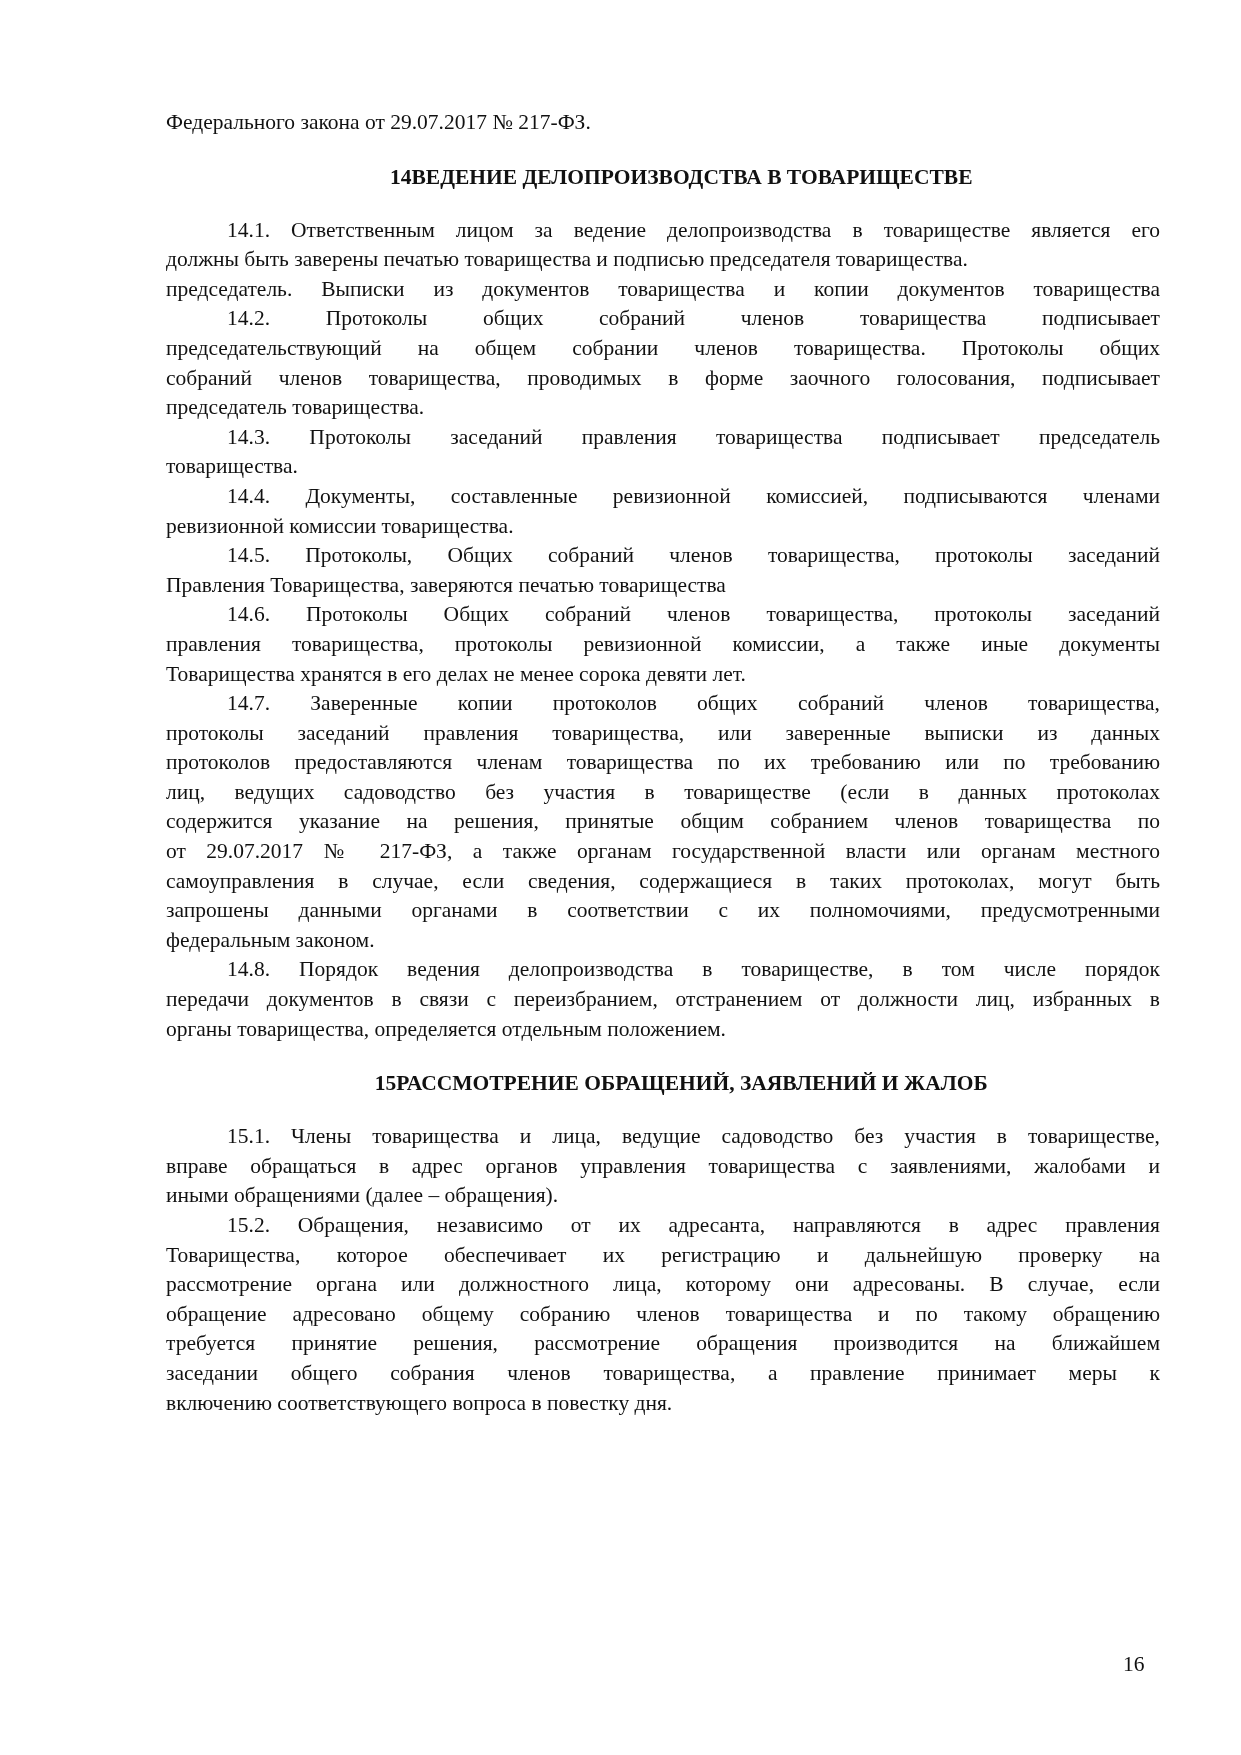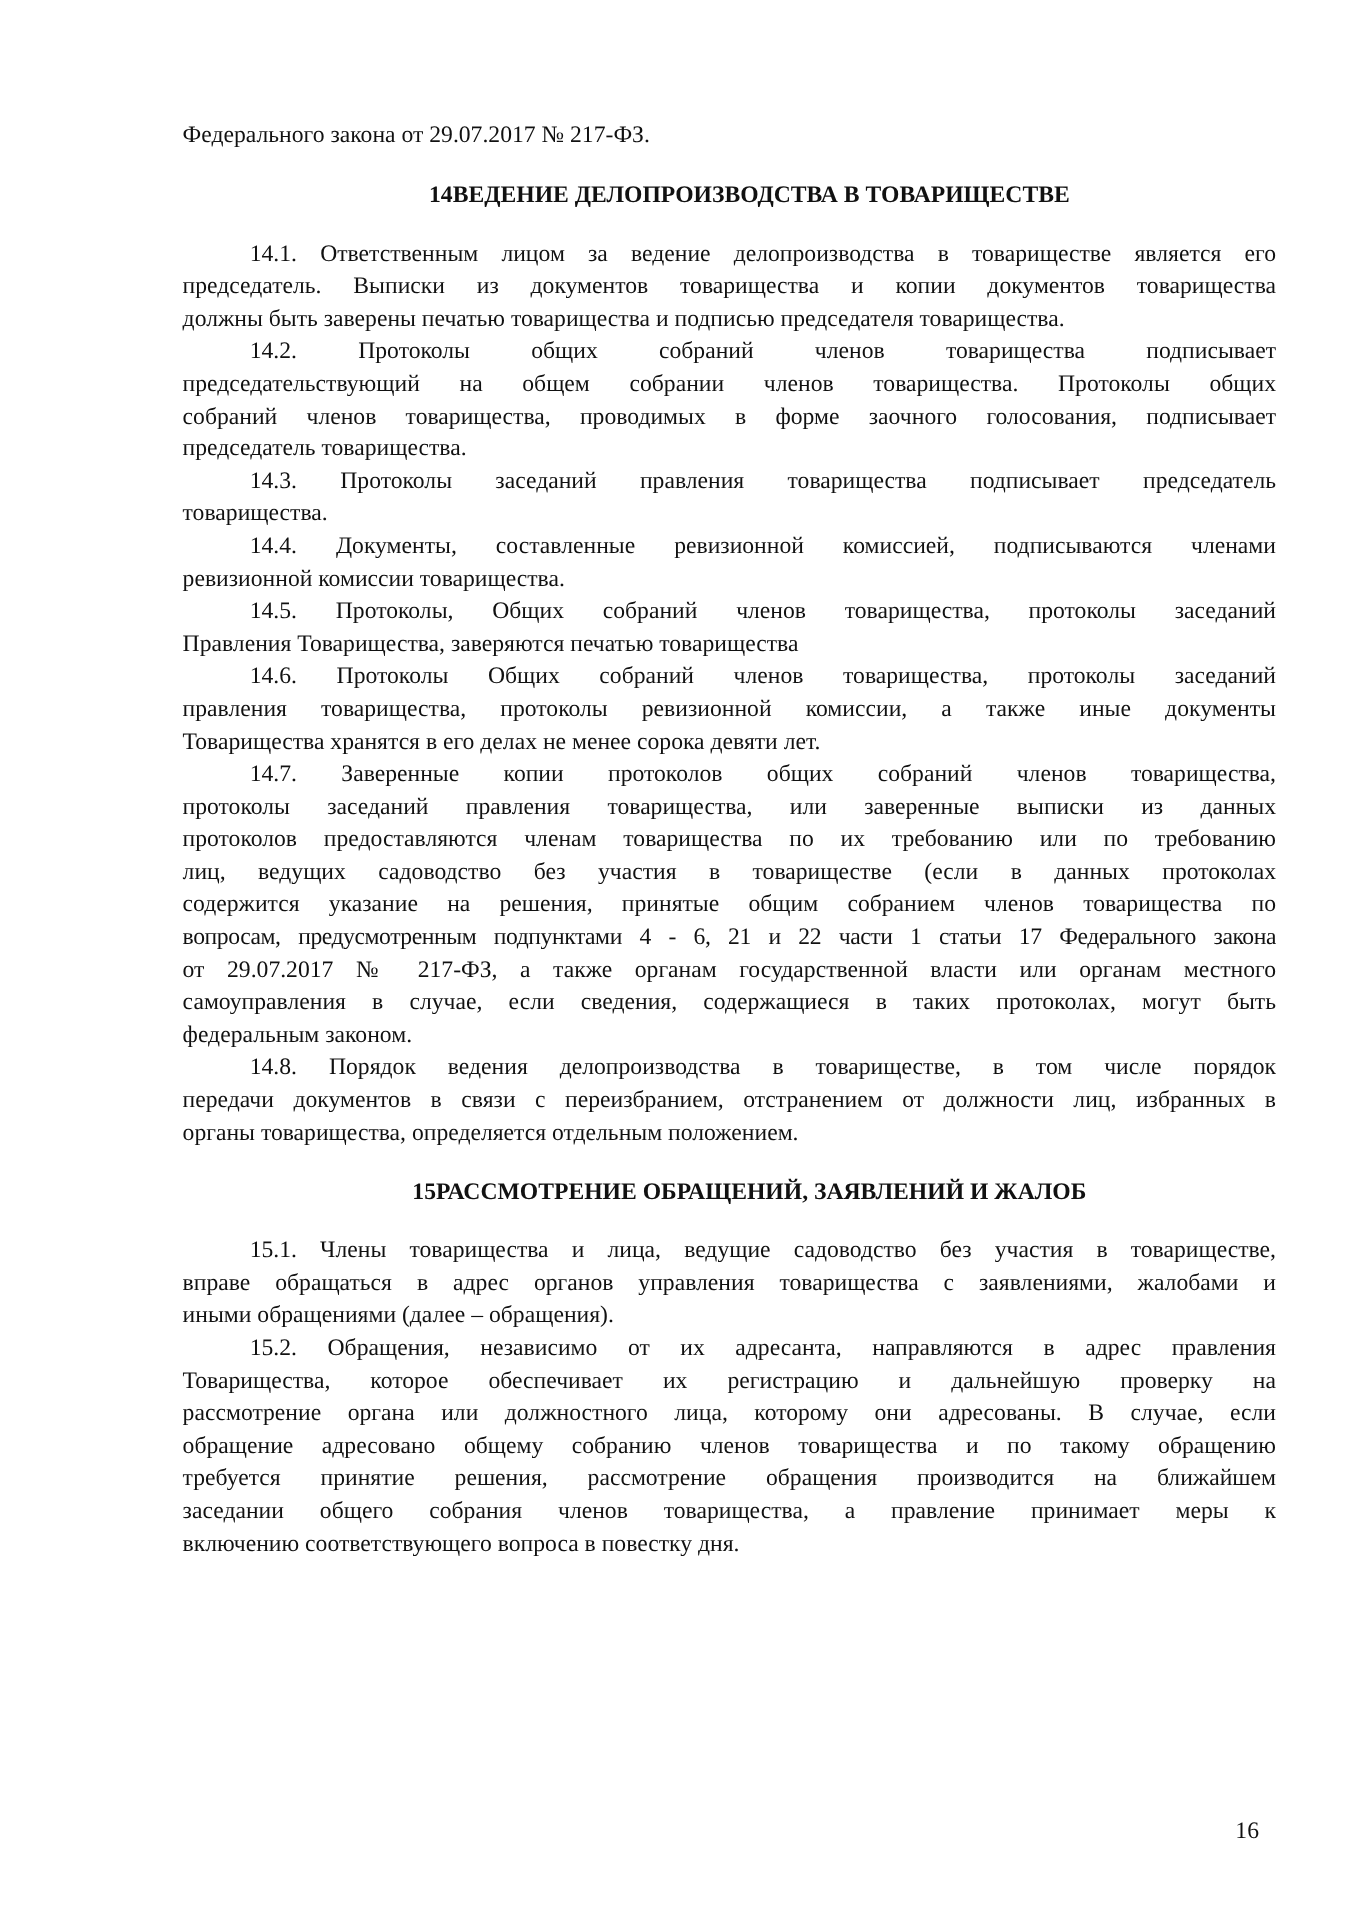--- a/index.html
+++ b/index.html
@@ -25,22 +25,22 @@
     <div class="line">Федерального закона от 29.07.2017 № 217-ФЗ.</div>
 
     <div class="gap-h1"></div>
     <div class="heading">
       <span class="num">14</span><span>ВЕДЕНИЕ ДЕЛОПРОИЗВОДСТВА В ТОВАРИЩЕСТВЕ</span>
     </div>
     <div class="gap-h2"></div>
 
     <div>
       <div class="line just first">14.1.  Ответственным лицом за ведение делопроизводства в товариществе является его</div>
+      <div class="line">должны быть заверены печатью товарищества и подписью председателя товарищества.</div>
       <div class="line just">председатель. Выписки из документов товарищества и копии документов товарищества</div>
-      <div class="line">должны быть заверены печатью товарищества и подписью председателя товарищества.</div>
     </div>
 
     <div>
       <div class="line just first">14.2. Протоколы общих собраний членов товарищества подписывает</div>
       <div class="line just">председательствующий на общем собрании членов товарищества. Протоколы общих</div>
       <div class="line just">собраний членов товарищества, проводимых в форме заочного голосования, подписывает</div>
       <div class="line">председатель товарищества.</div>
     </div>
 
     <div>
@@ -63,23 +63,23 @@
       <div class="line just">правления товарищества, протоколы ревизионной комиссии, а также иные документы</div>
       <div class="line">Товарищества хранятся в его делах не менее сорока девяти лет.</div>
     </div>
 
     <div>
       <div class="line just first">14.7. Заверенные копии протоколов общих собраний членов товарищества,</div>
       <div class="line just">протоколы заседаний правления товарищества, или заверенные выписки из данных</div>
       <div class="line just">протоколов предоставляются членам товарищества по их требованию или по требованию</div>
       <div class="line just">лиц, ведущих садоводство без участия в товариществе (если в данных протоколах</div>
       <div class="line just">содержится указание на решения, принятые общим собранием членов товарищества по</div>
-      <div class="line just" style="letter-spacing:-0.4px;">вопросам, предусмотренным подпунктами 4 - 6, 21 и 22 части 1 статьи 17 Федерального закона</div>
       <div class="line just">от 29.07.2017 № 217-ФЗ, а также органам государственной власти или органам местного</div>
       <div class="line just">самоуправления в случае, если сведения, содержащиеся в таких протоколах, могут быть</div>
+      <div class="line just">запрошены данными органами в соответствии с их полномочиями, предусмотренными</div>
       <div class="line">федеральным законом.</div>
     </div>
 
     <div>
       <div class="line just first">14.8.  Порядок ведения делопроизводства в товариществе, в том числе порядок</div>
       <div class="line just">передачи документов в связи с переизбранием, отстранением от должности лиц, избранных в</div>
       <div class="line">органы товарищества, определяется отдельным положением.</div>
     </div>
 
     <div class="gap-h1"></div>

